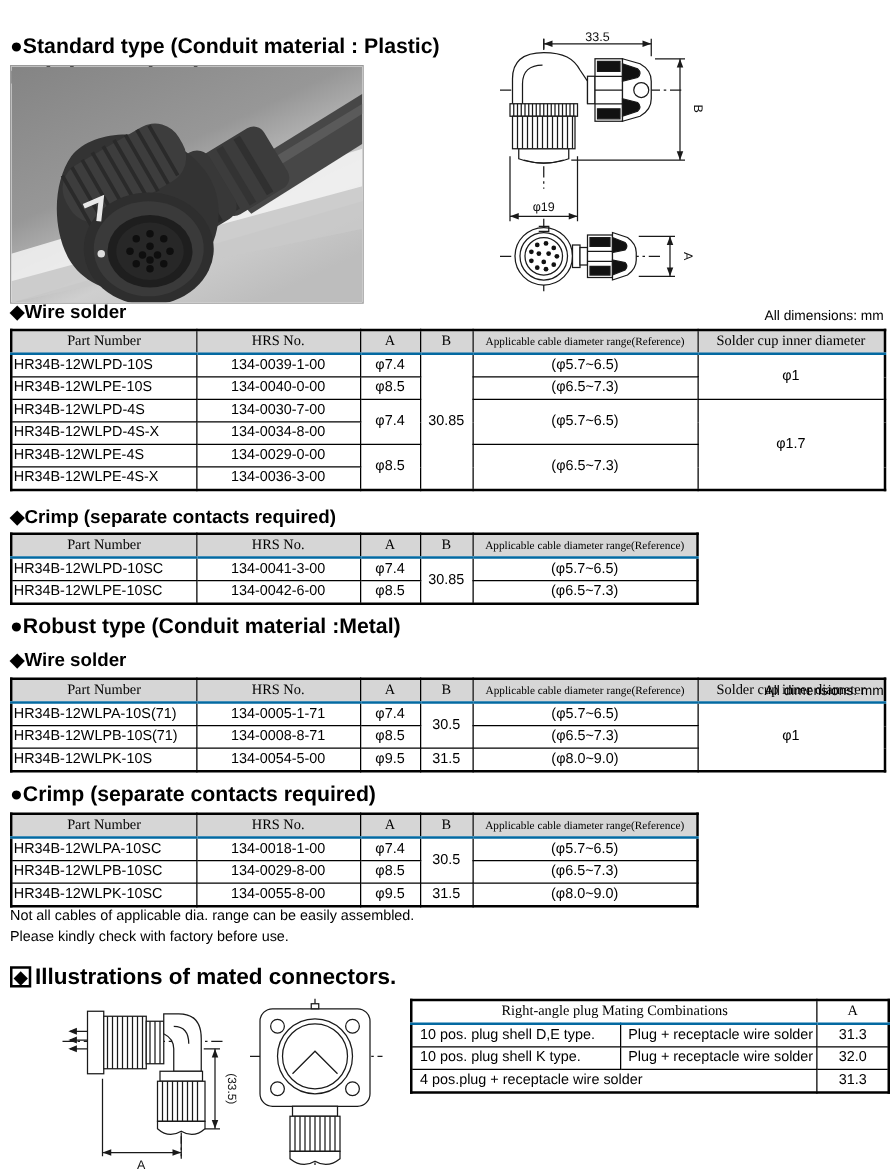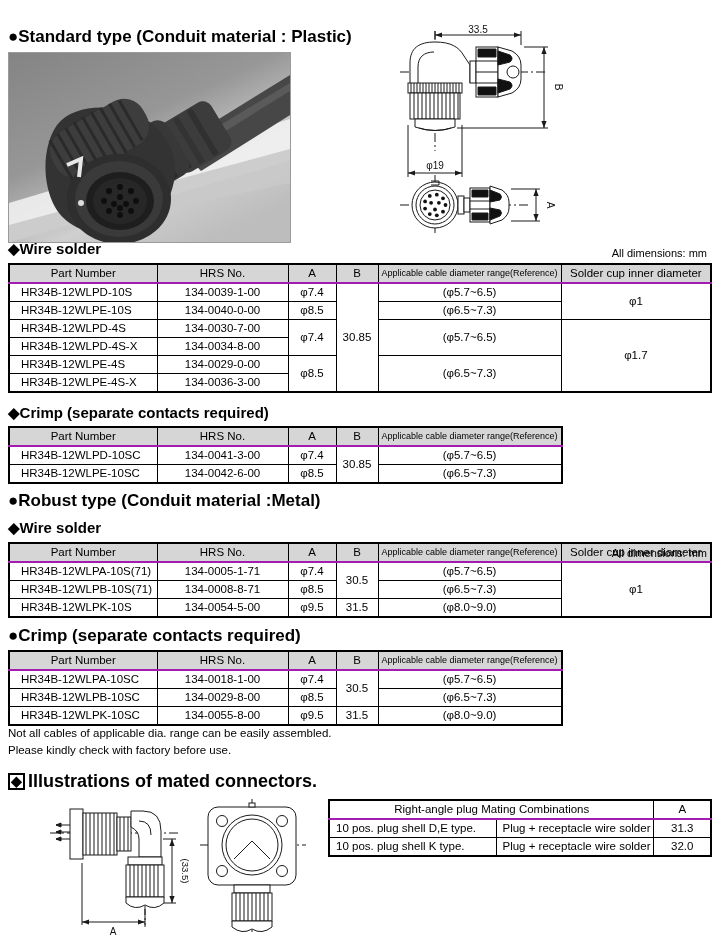--- a/index.html
+++ b/index.html
@@ -18,23 +18,23 @@
     margin-right:3px;overflow:hidden;}
   .dims-note{position:absolute;font-size:11px;white-space:nowrap;}
   
   .photo{position:absolute;left:8px;top:52px;width:283px;height:191px;
     border:1px solid #9a9a9a;box-sizing:border-box;overflow:hidden;}
   
   .tbl{position:absolute;}
   table.dt{border-collapse:collapse;table-layout:fixed;background:#fff;border:2px solid #000;}
   .dt th,.dt td{border:1px solid #000;height:17px;font-size:11.5px;text-align:center;
     padding:0 3px;font-weight:normal;line-height:1.05;white-space:nowrap;overflow:hidden;}
-  .dt thead th{background:#d6d6d6;border-bottom:2px solid #a21caf;}
+  .dt thead th{background:#d6d6d6;border-bottom:2px solid #0369a1;font-family:Liberation Serif, serif;}
   .dt thead th.small{font-size:9px;}
-  .dt td.left{text-align:left;padding-left:11px;}
+  .dt td.left{text-align:left;padding-left:1px;}
   .mating .dt thead th{background:#fff;}
   .mating .dt td.left{padding-left:6px;}
   .note{position:absolute;font-size:11.5px;white-space:nowrap;}
   svg text{font-family:"Liberation Sans",sans-serif;}
 </style>
 </head>
 <body>
 
 <h1 class="h1" style="left:8px;top:2px;"><span>■</span><span>Right angle plugs</span></h1>
 
@@ -473,15 +473,19 @@
         <tr>
           <td class="left">10 pos. plug shell D,E type.</td>
           <td class="left">Plug + receptacle wire solder</td>
           <td>31.3</td>
         </tr>
         <tr>
           <td class="left">10 pos. plug shell K type.</td>
           <td class="left">Plug + receptacle wire solder</td>
           <td>32.0</td>
         </tr>
+        <tr>
+          <td colspan="2" class="left">4 pos.plug + receptacle wire solder</td>
+          <td>31.3</td>
+        </tr>
       </tbody>
     </table>
   </div>
 
 </body></html>

